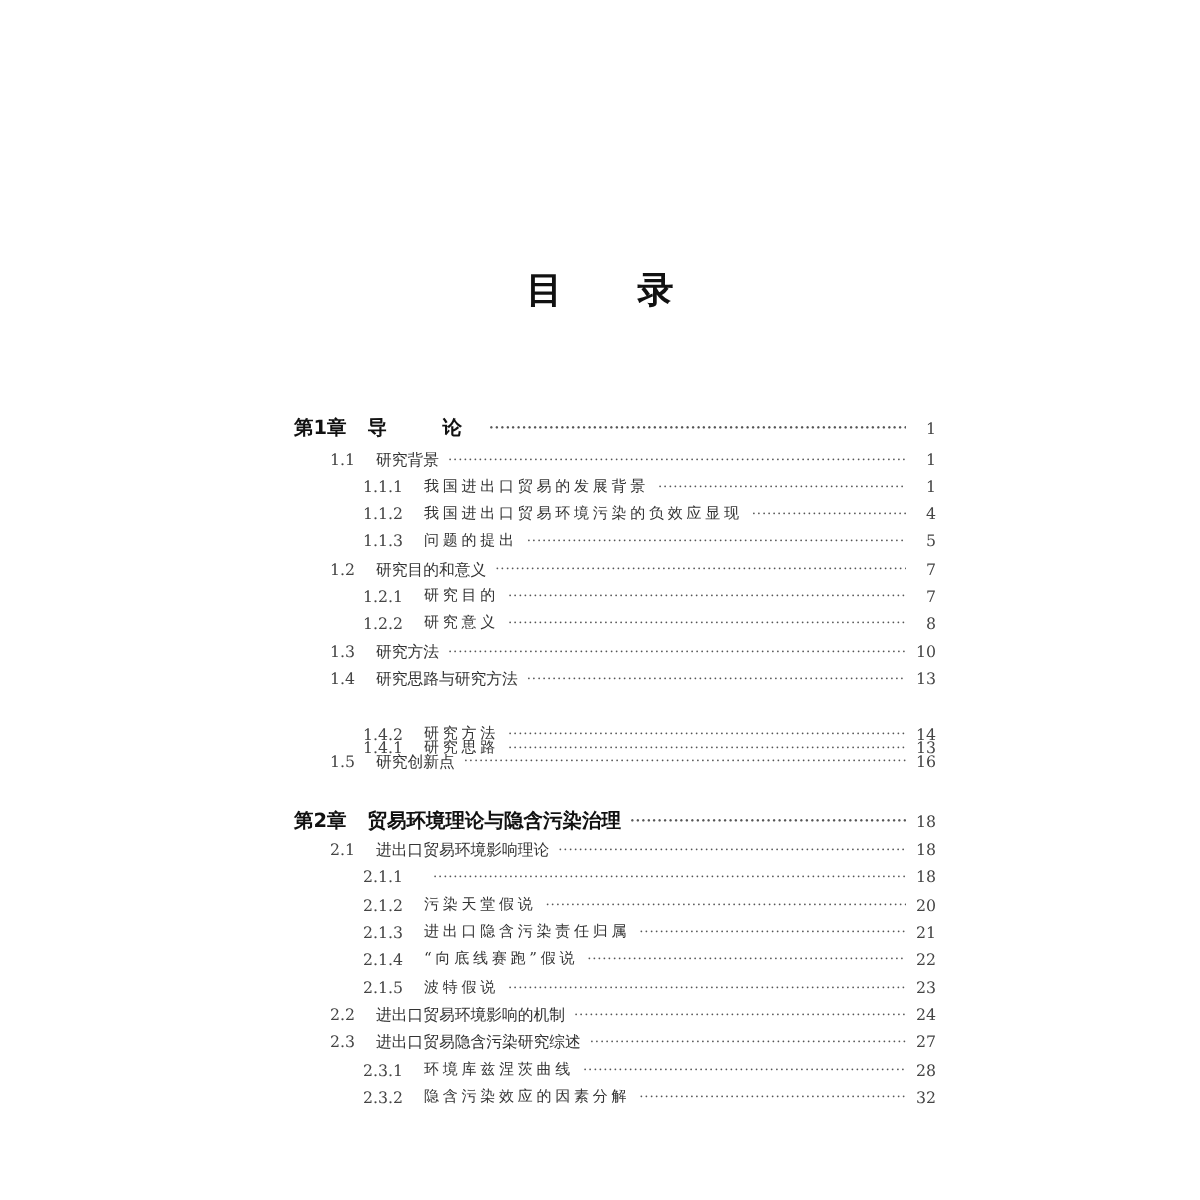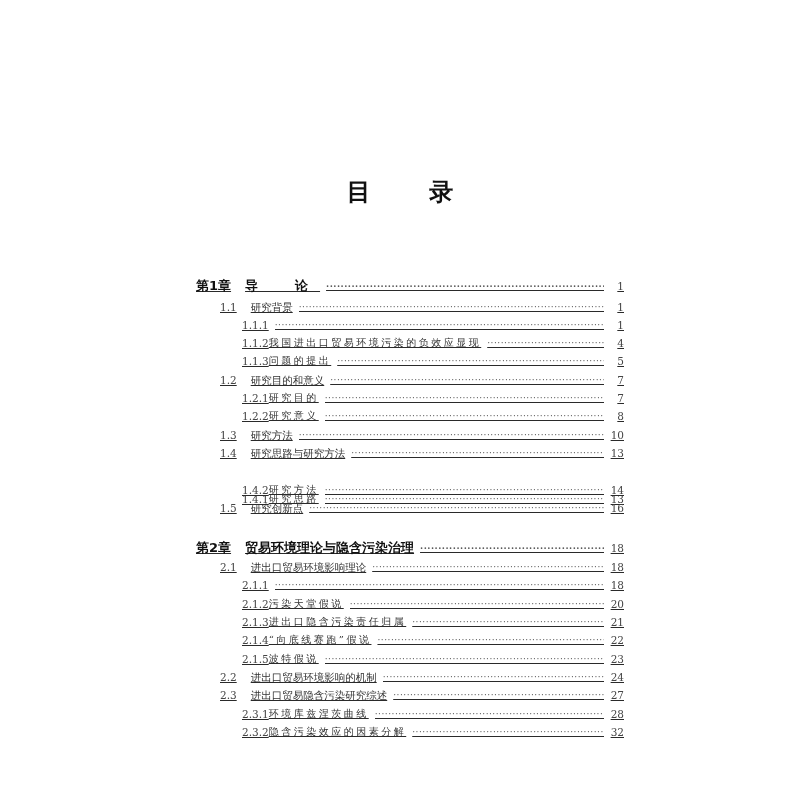--- a/index.html
+++ b/index.html
@@ -19,21 +19,21 @@
       position: absolute;
       left: 0; top: 0;
       width: 800px; height: 800px;
     }
     .title {
       position: absolute;
       top: 177px;
       left: 0;
       width: 800px;
       text-align: center;
-      font-family: Liberation Mono, monospace;
+      font-family: Liberation Serif, serif;
       font-size: 24px;
       font-weight: bold;
       letter-spacing: 22px;
       color: #111;
       line-height: 34px;
       padding-left: 22px;
       box-sizing: border-box;
     }
     .toc {
       position: absolute;
@@ -44,21 +44,20 @@
     .row {
       position: absolute;
       left: 0;
       width: 428px;
       height: 18px;
       display: flex;
       align-items: center;
       font-size: 10.5px;
       line-height: 18px;
       white-space: nowrap;
-      text-decoration: underline;
     }
     .row .num {
       flex: none;
       color: #444;
     }
     .row .label {
       flex: none;
       color: #333;
     }
     .row .leader {
@@ -83,21 +82,21 @@
       font-family: "DejaVu Sans", "Liberation Sans", sans-serif;
       font-size: 13px;
       font-weight: bold;
       color: #111;
     }
     .lvl0 .num { margin-right: 14px; }
     .lvl0 .page-num { font-weight: normal; font-size: 10.5px; }
     .lvl1 { padding-left: 24px; box-sizing: border-box; }
     .lvl1 .num { margin-right: 14px; }
     .lvl2 { padding-left: 46px; box-sizing: border-box; }
-    .lvl2 .num { margin-right: 0; }
+    .lvl2 .num { margin-right: 14px; }
     .lvl2 .label { letter-spacing: 2.5px; font-size: 10px; }
     .ch1-label { letter-spacing: 12px; }
   </style>
 </head>
 <body>
 
 <div class="page">
   <div class="title">目 录</div>
 
   <div class="toc">
@@ -110,20 +109,21 @@
     </div>
 
     <div class="row lvl1" style="top:298px">
       <span class="num">1.1</span>
       <span class="label">研究背景</span>
       <span class="leader"></span>
       <span class="page-num">1</span>
     </div>
     <div class="row lvl2" style="top:316px">
       <span class="num">1.1.1</span>
+      <span class="label">我国进出口贸易的发展背景</span>
       <span class="leader"></span>
       <span class="page-num">1</span>
     </div>
     <div class="row lvl2" style="top:334px">
       <span class="num">1.1.2</span>
       <span class="label">我国进出口贸易环境污染的负效应显现</span>
       <span class="leader"></span>
       <span class="page-num">4</span>
     </div>
     <div class="row lvl2" style="top:352px">

